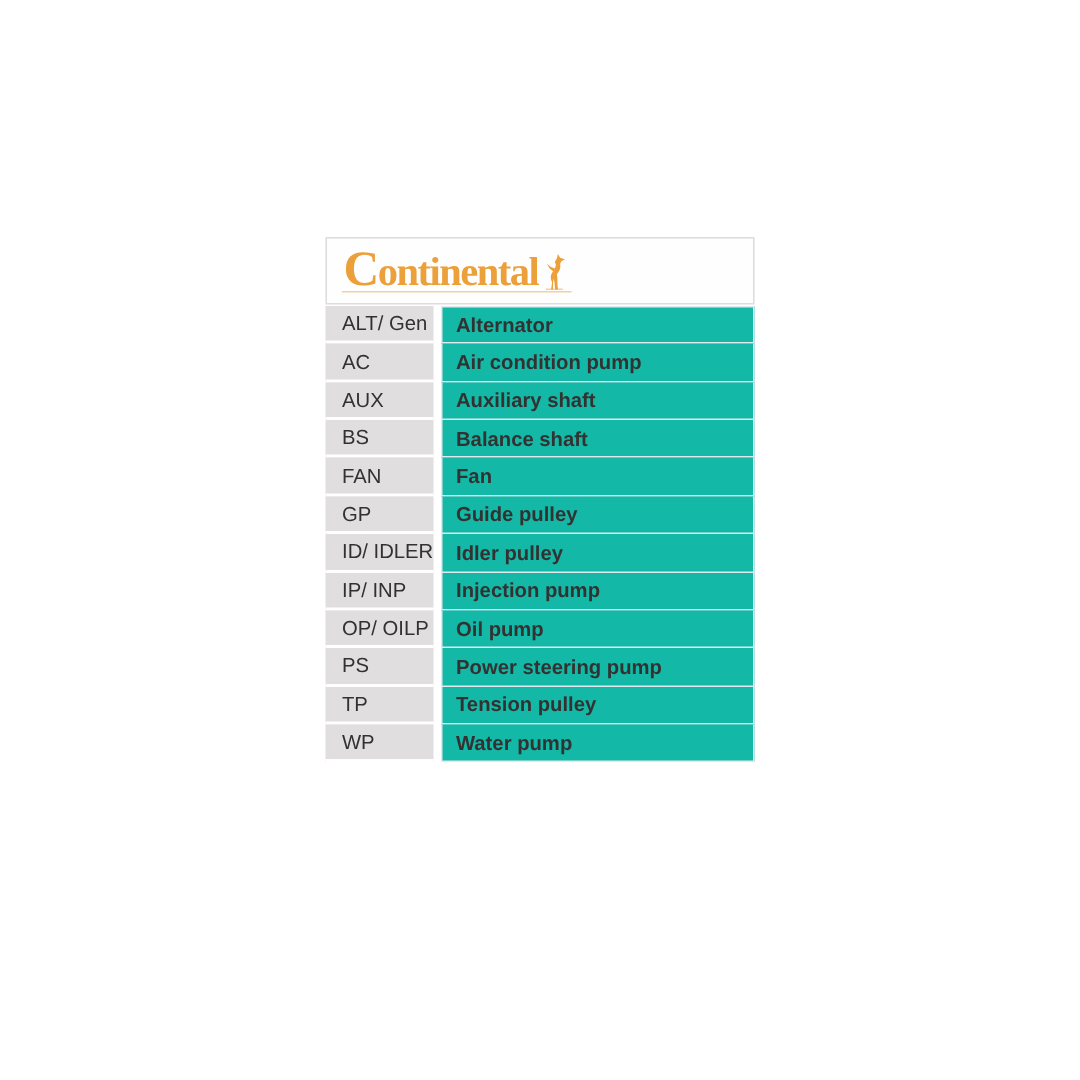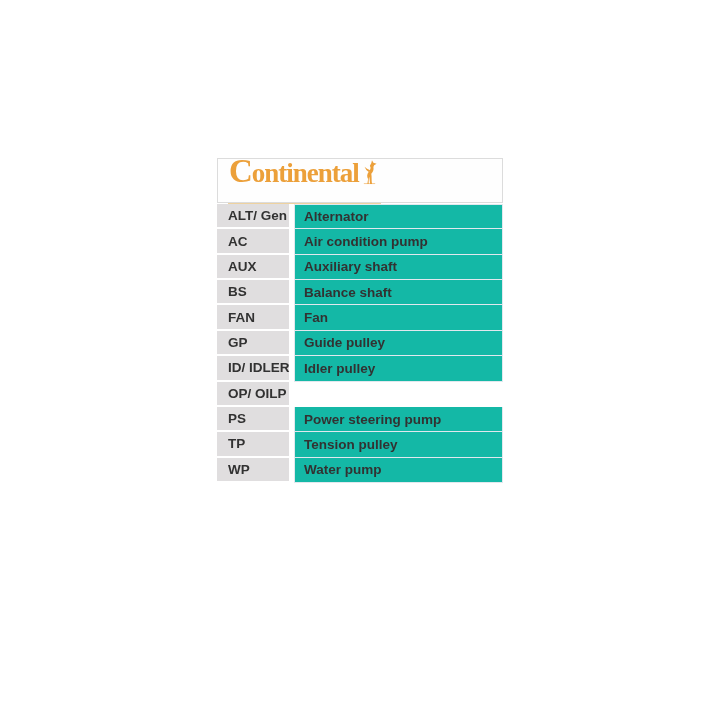--- a/index.html
+++ b/index.html
@@ -23,21 +23,21 @@
     background: #fefefe;
     border: 1px solid #dcdcdc;
     display: flex;
     align-items: center;
     padding-left: 10px;
   }
   .logo-wrap {
     display: inline-flex;
     align-items: flex-end;
     border-bottom: 1px solid #eed2a0;
-    padding: 0 3px 18px 1px;
+    padding: 0 3px 0 1px;
   }
   .logo-text {
     font-family: "Liberation Serif", serif;
     font-weight: bold;
     font-size: 27px;
     line-height: 0.85;
     letter-spacing: -1px;
     color: #eca03a;
     white-space: nowrap;
   }
@@ -60,21 +60,21 @@
   }
   .cell-abbr {
     box-sizing: border-box;
     width: 72px;
     background: #e0dedf;
     border-bottom: 2px solid #ffffff;
     display: flex;
     align-items: center;
     padding-left: 11px;
     font-size: 13.5px;
-    font-weight: bold;
+    font-weight: normal;
     color: #323232;
     white-space: nowrap;
   }
   .cell-desc {
     box-sizing: border-box;
     flex: 1;
     margin-left: 5px;
     background: #14b8a6;
     border: 1px solid #e1e8ee;
     border-top: none;
@@ -137,23 +137,28 @@
   <div class="row">
     <div class="cell-abbr">GP</div>
     <div class="cell-desc">Guide pulley</div>
   </div>
 
   <div class="row">
     <div class="cell-abbr">ID/ IDLER</div>
     <div class="cell-desc">Idler pulley</div>
   </div>
 
+  <div class="row">
+    <div class="cell-abbr">IP/ INP</div>
+    <div class="cell-desc">Injection pump</div>
+  </div>
 
   <div class="row">
     <div class="cell-abbr">OP/ OILP</div>
+    <div class="cell-desc">Oil pump</div>
   </div>
 
   <div class="row">
     <div class="cell-abbr">PS</div>
     <div class="cell-desc">Power steering pump</div>
   </div>
 
   <div class="row">
     <div class="cell-abbr">TP</div>
     <div class="cell-desc">Tension pulley</div>

